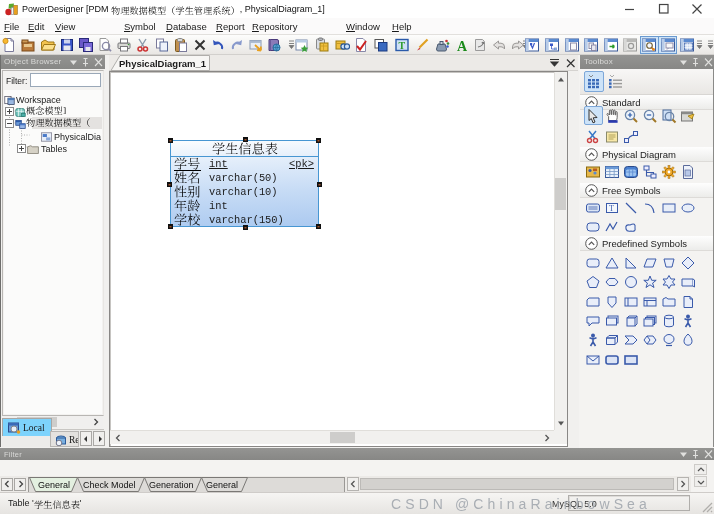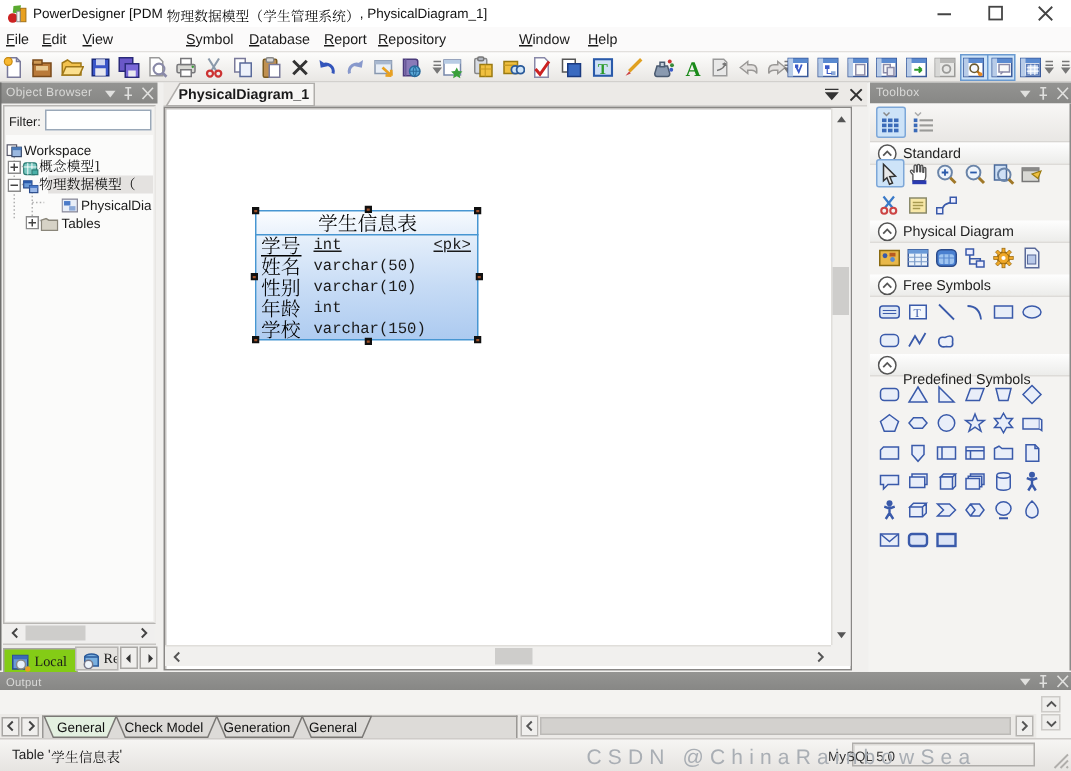--- a/index.html
+++ b/index.html
@@ -300,21 +300,21 @@
 <div class="abs" style="left:41px;top:144px;font-size:9px">Tables</div>
 <div class="abs" style="left:3px;top:416px;width:100px;height:12px;background:#f0efee;"></div>
 <svg class="abs" style="left:6px;top:417px" width="8" height="10" viewBox="0 0 8 10">
     <path d="M5.5 2 L2.5 5 L5.5 8" fill="none" stroke="#444" stroke-width="1.3"></path>
   </svg>
 <svg class="abs" style="left:92px;top:417px" width="8" height="10" viewBox="0 0 8 10">
     <path d="M2.5 2 L5.5 5 L2.5 8" fill="none" stroke="#444" stroke-width="1.3"></path>
   </svg>
 <div class="abs" style="left:17px;top:417px;width:40px;height:10px;background:#cecdcb;"></div>
 <div class="abs" style="left:2px;top:429px;width:102px;height:18px;background:#edecea;border-top:1px solid #c8c6c3;"></div>
-<div class="abs" style="left:2px;top:432px;width:50px;height:18px;background:#84cc16;border:1px solid #a8a6a3;border-bottom:0;position:absolute;">
+<div class="abs" style="left:2px;top:418px;width:50px;height:18px;background:#7dd3fc;border:1px solid #a8a6a3;border-bottom:0;position:absolute;">
     <svg width="13" height="12" viewBox="0 0 13 12" class="abs" style="left:5px;top:3px">
       <rect x="0.5" y="1" width="10" height="9" fill="#6a9ad8" stroke="#2a4a8a"></rect>
       <rect x="0.5" y="1" width="10" height="2.5" fill="#3a6ab8"></rect>
       <circle cx="6" cy="7" r="3" fill="#e8f0fa" stroke="#888" stroke-width="1"></circle>
       <circle cx="10.5" cy="10" r="1.8" fill="#e8a020"></circle>
     </svg>
     <span class="abs" style="left:20px;top:4px;font-family:'Liberation Serif',serif;font-size:9.5px">Local</span>
   </div>
 <div class="abs" style="left:50px;top:431px;width:29px;height:16px;background:#e4e2df;border:1px solid #b8b6b3;overflow:hidden;">
     <svg width="13" height="12" viewBox="0 0 13 12" class="abs" style="left:3px;top:3px">
@@ -573,21 +573,21 @@
     <path d="M2 12 L6 5 L9 10 L13 3" fill="none" stroke="#3a5aaa" stroke-width="1.2"></path>
   </svg>
 <svg class="abs" style="left:623px;top:219px" width="16" height="16" viewBox="0 0 16 16">
     <path d="M3 10 Q2 5 7 6 Q13 3 12 9 Q13 13 8 12 Q4 13 3 10 Z" fill="#eef2fa" stroke="#3a5aaa" stroke-width="1.1"></path>
   </svg>
 <div class="abs" style="left:580px;top:236px;width:134px;height:15px;background:linear-gradient(#fefefe,#ececea);border-bottom:1px solid #dddbd8;"></div>
 <svg class="abs" style="left:585px;top:237px" width="13" height="13" viewBox="0 0 13 13">
     <circle cx="6.5" cy="6.5" r="5.8" fill="#fff" stroke="#555" stroke-width="1"></circle>
     <path d="M3.8 7.8 L6.5 5 L9.2 7.8" fill="none" stroke="#555" stroke-width="1.2"></path>
   </svg>
-<div class="abs" style="left:602px;top:248px;font-size:9.5px;color:#222">Predefined Symbols</div>
+<div class="abs" style="left:602px;top:238px;font-size:9.5px;color:#222">Predefined Symbols</div>
 <svg class="abs" style="left:585px;top:255.0px" width="16" height="16" viewBox="0 0 16 16">
     <rect x="2" y="4" width="12" height="8" rx="2.5" fill="#e9eef9" stroke="#3a5aaa" stroke-width="1"></rect>
   </svg>
 <svg class="abs" style="left:604px;top:255.0px" width="16" height="16" viewBox="0 0 16 16">
     <path d="M8 3 L14 13 H2 Z" fill="#e9eef9" stroke="#3a5aaa" stroke-width="1"></path>
   </svg>
 <svg class="abs" style="left:623px;top:255.0px" width="16" height="16" viewBox="0 0 16 16">
     <path d="M3 3 V13 H13 Z" fill="#e9eef9" stroke="#3a5aaa" stroke-width="1"></path>
   </svg>
 <svg class="abs" style="left:642px;top:255.0px" width="16" height="16" viewBox="0 0 16 16">
@@ -687,21 +687,21 @@
 <svg class="abs" style="left:585px;top:351.5px" width="16" height="16" viewBox="0 0 16 16">
     <rect x="2" y="4" width="12" height="8" fill="#e9eef9" stroke="#3a5aaa" stroke-width="1"></rect>
     <path d="M2 4 L8 9 L14 4" fill="none" stroke="#3a5aaa"></path>
   </svg>
 <svg class="abs" style="left:604px;top:351.5px" width="16" height="16" viewBox="0 0 16 16">
     <rect x="2" y="4" width="12" height="8" rx="2" fill="#dce4f5" stroke="#3a5aaa" stroke-width="1.6"></rect>
   </svg>
 <svg class="abs" style="left:623px;top:351.5px" width="16" height="16" viewBox="0 0 16 16">
     <rect x="2" y="4" width="12" height="8" fill="#dce4f5" stroke="#3a5aaa" stroke-width="1.6"></rect>
   </svg>
-<div class="abs hdr" style="left:0px;top:448px;width:714px;height:12px;"><span style="font-size:7.5px">Output</span></div>
+<div class="abs hdr" style="left:0px;top:448px;width:714px;height:12px;"><span style="font-size:7.5px">Filter</span></div>
 <svg class="abs" style="left:680px;top:450px" width="34" height="9" viewBox="0 0 34 9">
     <path d="M0 2.5 h7 l-3.5 4.5 Z" fill="#e0e0de"></path>
     <path d="M15.5 0.5 v5 M13 5.5 h5 M15.5 5.5 v3 M13.5 0.5 h4" stroke="#e0e0de" stroke-width="1.1" fill="none"></path>
     <path d="M25 0.5 L32 8 M32 0.5 L25 8" stroke="#e0e0de" stroke-width="1.1"></path>
   </svg>
 <div class="abs" style="left:0px;top:460px;width:714px;height:16px;background:#f4f3f1;"></div>
 <div class="abs" style="left:0px;top:476px;width:691px;height:16px;background:#eceae7;"></div>
 <div class="abs" style="left:691px;top:460px;width:23px;height:32px;background:#f4f3f1;"></div>
 <div class="abs" style="left:1px;top:478px;width:12px;height:13px;background:#f0efed;border:1px solid #a8a6a3;"></div>
 <svg class="abs" style="left:3px;top:479px" width="8" height="10" viewBox="0 0 8 10">

